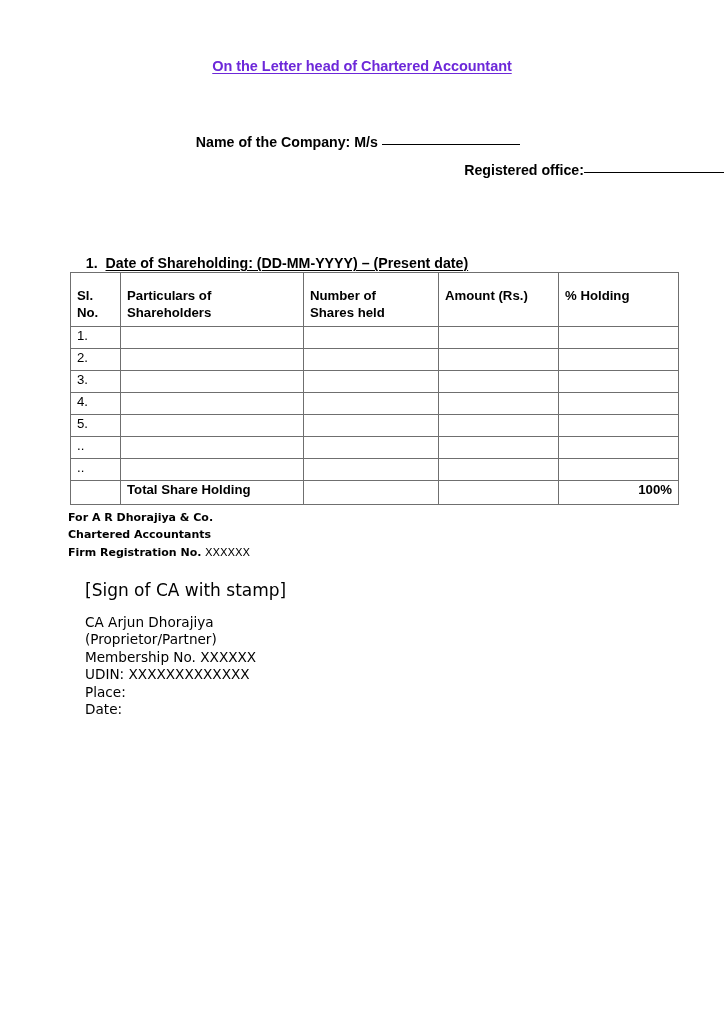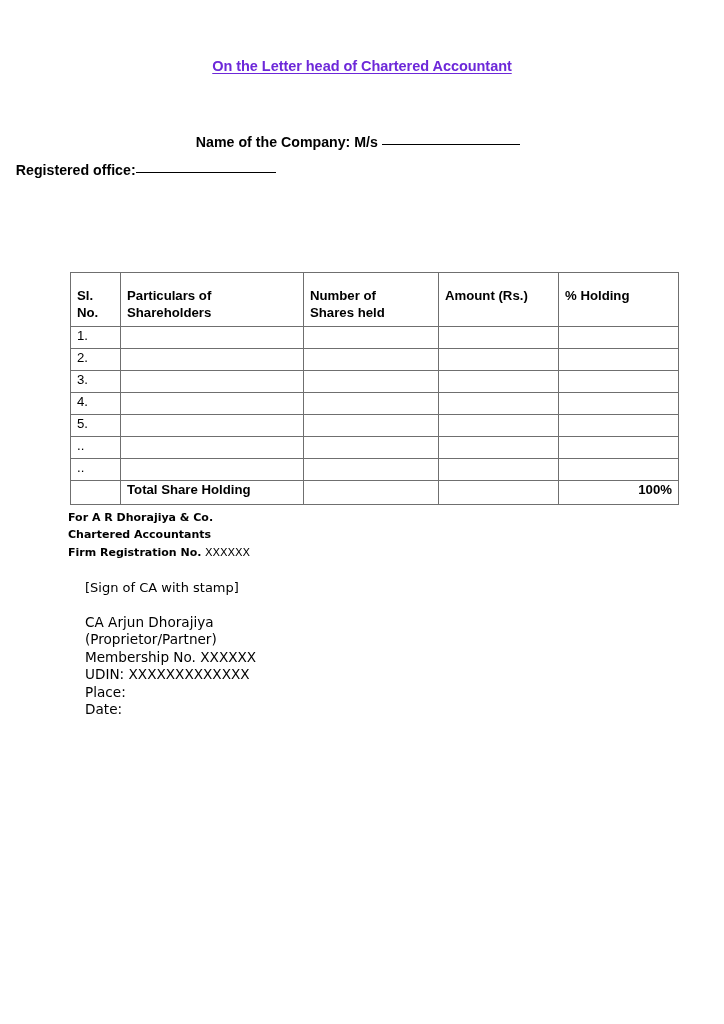--- a/index.html
+++ b/index.html
@@ -50,21 +50,21 @@
     text-align: center;
     font-size: 14.2px;
     font-weight: bold;
     white-space: pre;
   }
   .office-line {
     position: absolute;
     top: 146px;
     left: 0;
     width: 724px;
-    text-align: left;
+    text-align: right;
     font-size: 14.2px;
     font-weight: bold;
     white-space: pre;
   }
   .rule-inline {
     display: inline-block;
     border-bottom: 1.6px solid #000;
     vertical-align: 2px;
   }
   .rule-company { width: 138px; margin-left: 4px; }
@@ -154,21 +154,21 @@
     font-family: "DejaVu Sans", sans-serif;
   }
   .sign-block .b { font-weight: bold; }
   .sign-block .n { font-weight: normal; }
   .sign-line { white-space: pre; }
 
   .stamp-line {
     position: absolute;
     top: 580px;
     left: 85px;
-    font-size: 13px;
+    font-size: 17px;
     font-weight: normal;
     font-family: "DejaVu Sans", sans-serif;
     white-space: pre;
   }
 
   .sign-block2 {
     position: absolute;
     top: 614px;
     left: 85px;
     font-size: 13.6px;
@@ -187,20 +187,23 @@
 
   <div class="company-line">
     <span>Name of the Company: M/s</span><span class="rule-inline rule-company"></span>
   </div>
 
   <div class="office-line">
     <span>Registered office:</span><span class="rule-inline rule-office"></span>
   </div>
 
 
+  <div class="section-heading">
+    <span class="num">1.</span><span>&nbsp;&nbsp;</span><span class="ul">Date of Shareholding: (DD-MM-YYYY) – (Present date)</span>
+  </div>
 
   <table class="share-table">
     <colgroup>
       <col class="col-sl">
         <col class="col-part">
         <col class="col-num">
         <col class="col-amt">
         <col class="col-pct">
     </colgroup>
     <thead>

